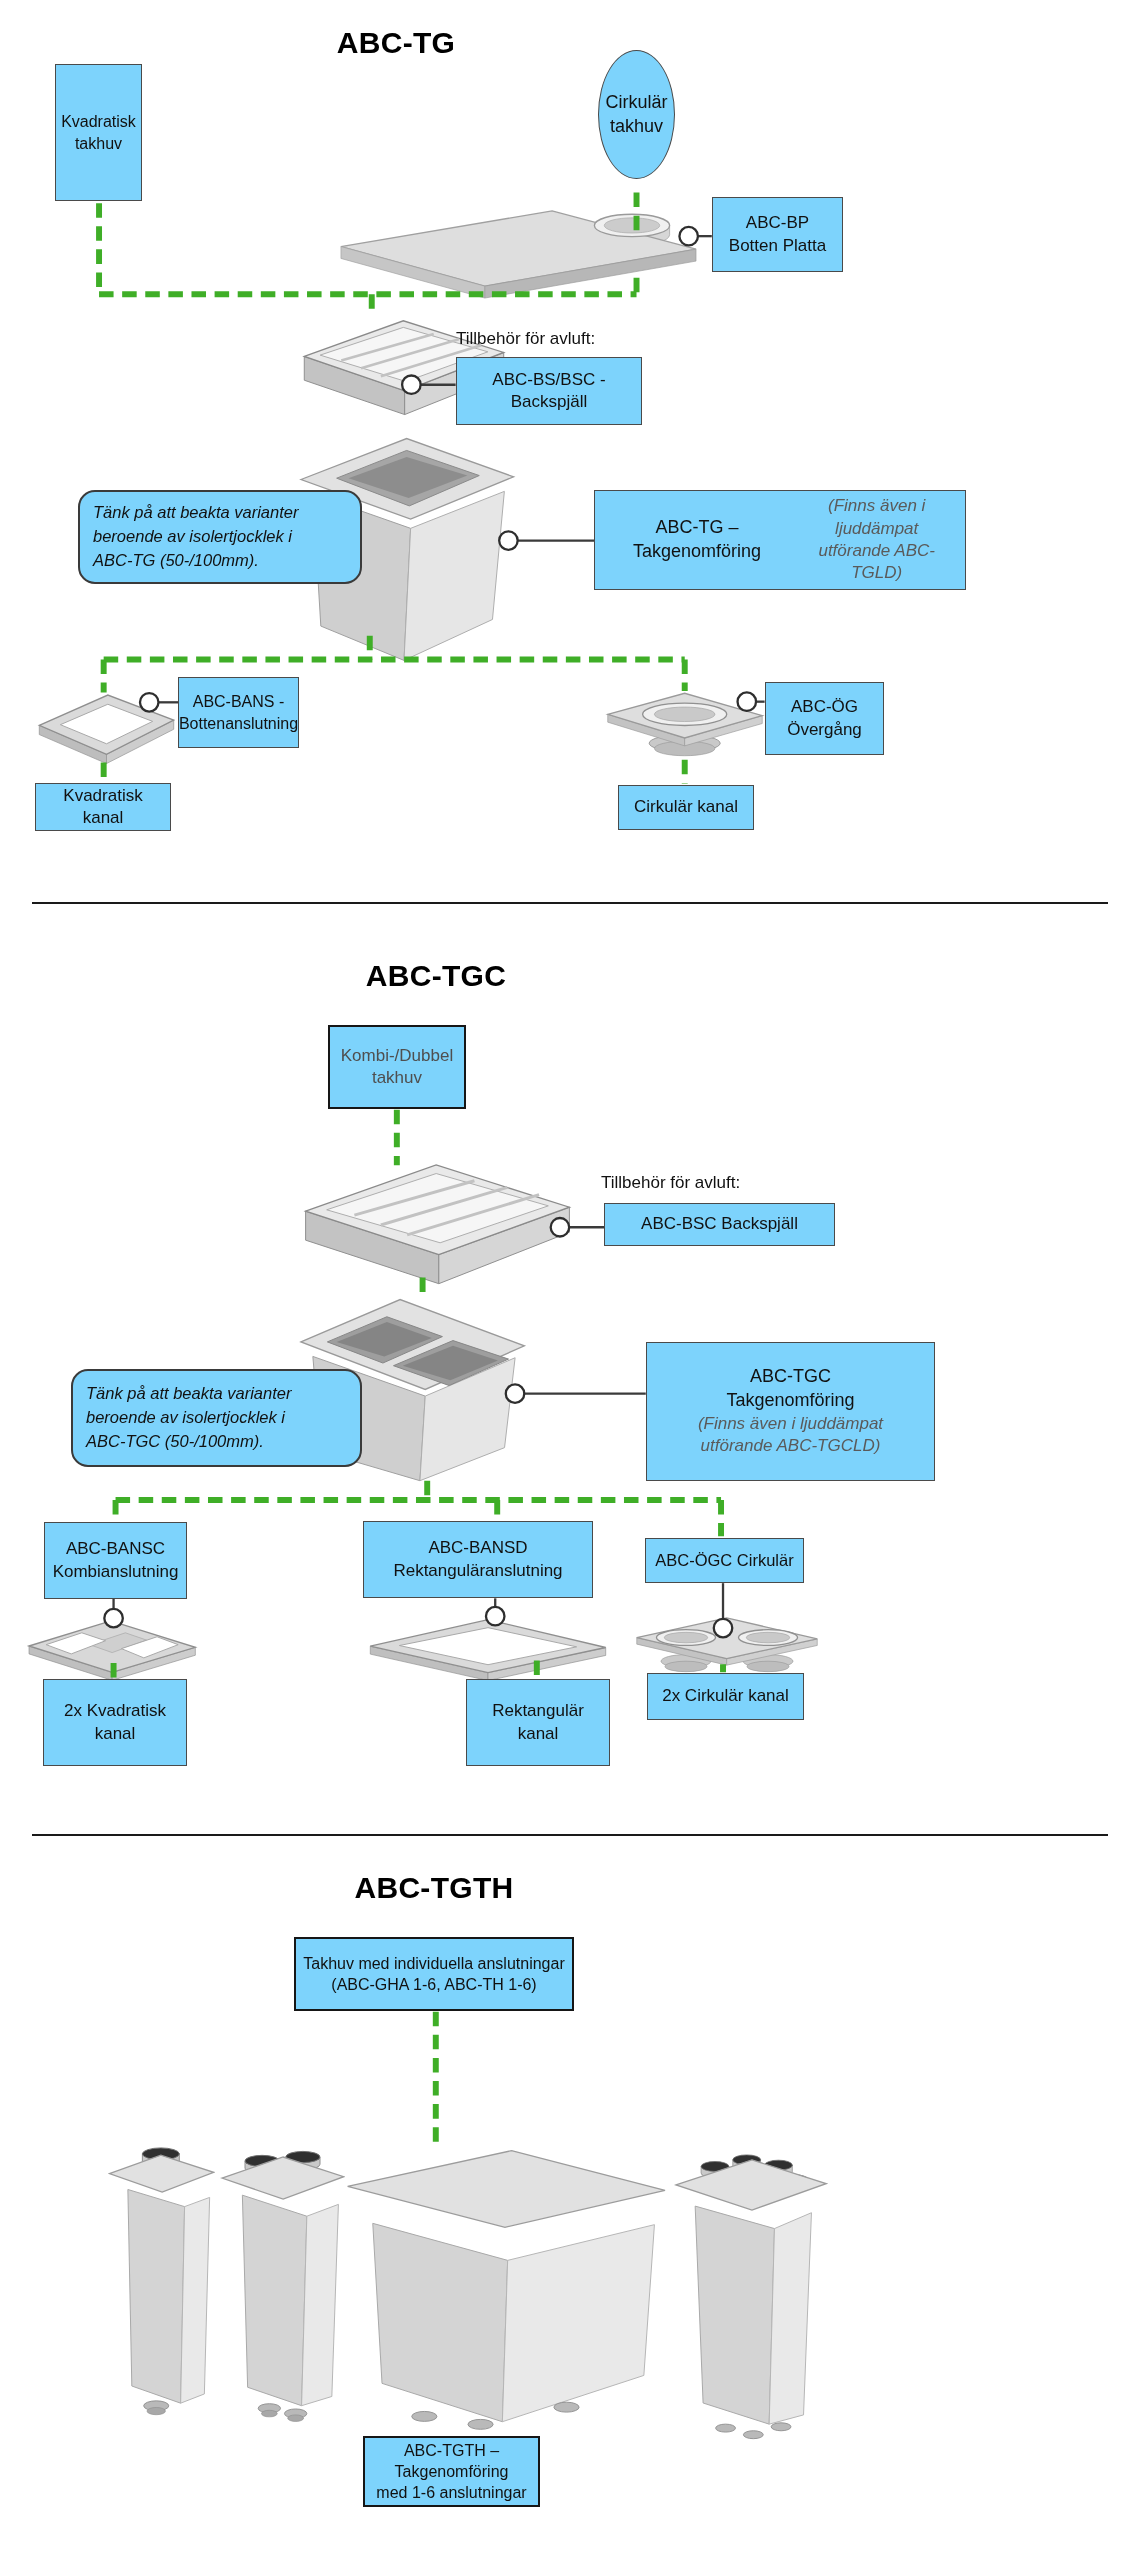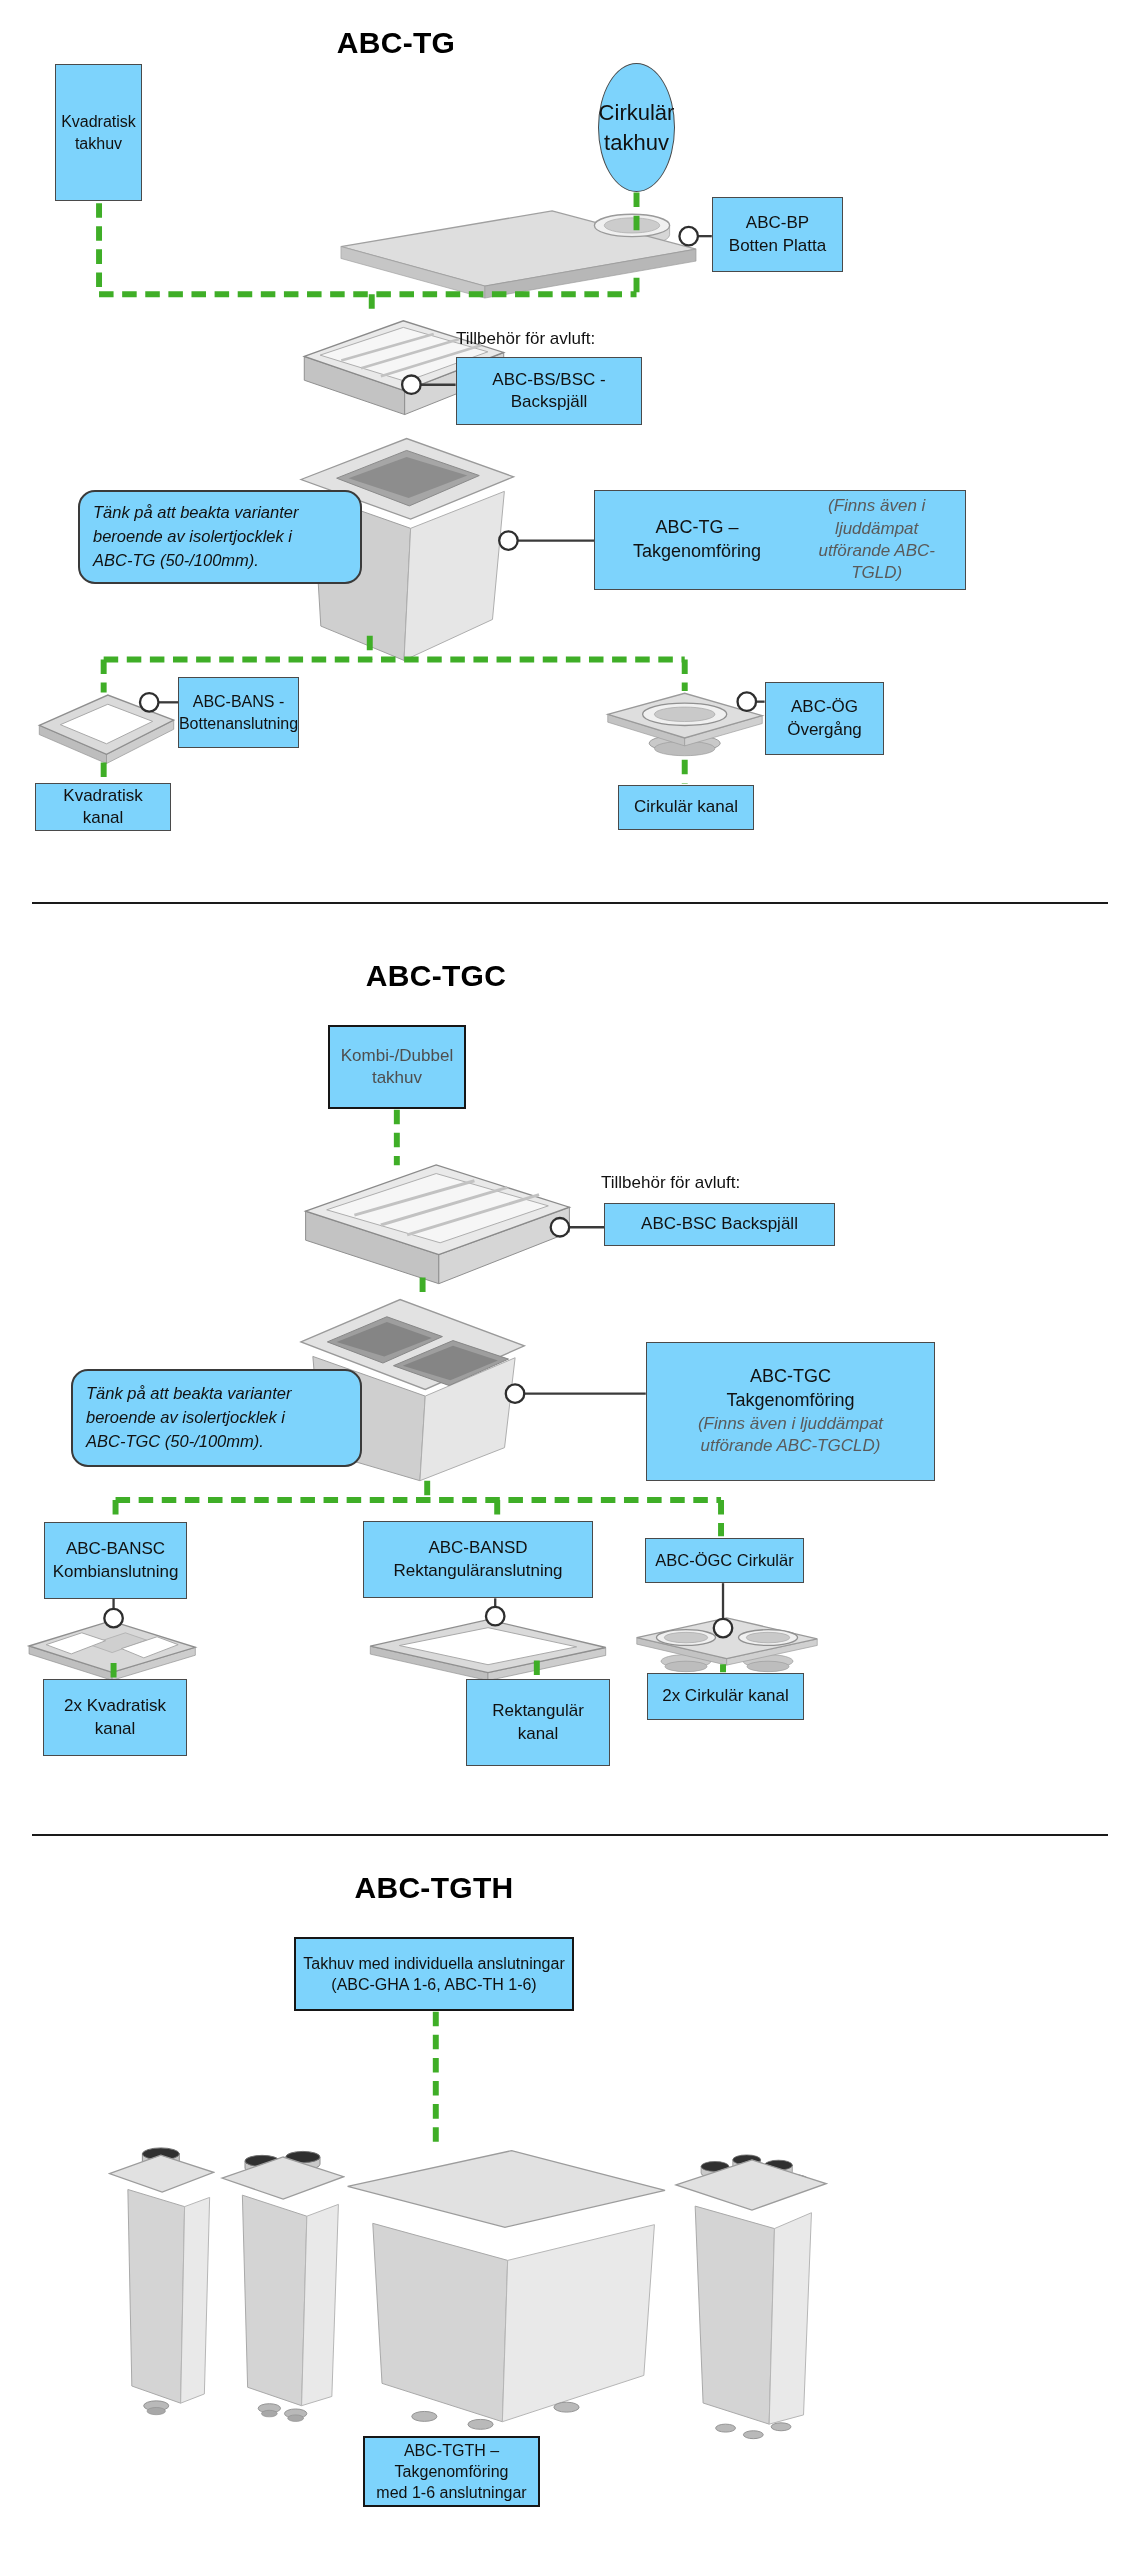--- a/index.html
+++ b/index.html
@@ -209,21 +209,21 @@
     <circle class="lcirc" cx="750" cy="2447" r="14"></circle>
     <path class="lline" d="M1095 2397 V2452"></path>
     <circle class="lcirc" cx="1095" cy="2465" r="14"></circle>
   </svg>
 
   <div class="title" style="left:264px;top:26.4px;width:264px">ABC-TG</div>
 
   <div class="box" style="left:55px;top:64px;width:87px;height:137px;font-size:16px;padding:2.6px">Kvadratisk
 takhuv</div>
 
-  <div class="box ellipse" style="left:598px;top:63px;width:77px;height:129px;font-size:22px;padding:1.3px">Cirkulär
+  <div class="box ellipse" style="left:598px;top:50px;width:77px;height:129px;font-size:18px;padding:1.3px">Cirkulär
 takhuv</div>
 
   <div class="box" style="left:712px;top:197px;width:131px;height:75px">ABC-BP
 Botten Platta</div>
 
   <div class="heading" style="left:456px;top:329px">Tillbehör för avluft:</div>
 
   <div class="box" style="left:456px;top:357px;width:186px;height:68px">ABC-BS/BSC -
 Backspjäll</div>
 
@@ -270,21 +270,21 @@
   </div>
 
   <div class="box" style="left:44px;top:1522px;width:143px;height:77px">ABC-BANSC
 Kombianslutning</div>
 
   <div class="box" style="left:363px;top:1521px;width:230px;height:77px">ABC-BANSD
 Rektanguläranslutning</div>
 
   <div class="box" style="left:645px;top:1538px;width:159px;height:45px;font-size:16.5px">ABC-ÖGC Cirkulär</div>
 
-  <div class="box" style="left:43px;top:1679px;width:144px;height:77px">2x Kvadratisk
+  <div class="box" style="left:43px;top:1679px;width:144px;height:87px">2x Kvadratisk
 kanal</div>
 
   <div class="box" style="left:466px;top:1679px;width:144px;height:87px">Rektangulär
 kanal</div>
 
   <div class="box" style="left:647px;top:1673px;width:157px;height:47px">2x Cirkulär kanal</div>
 
   <div class="divider" style="top:1834px"></div>
 
   <div class="title" style="left:302px;top:1871px;width:264px">ABC-TGTH</div>

